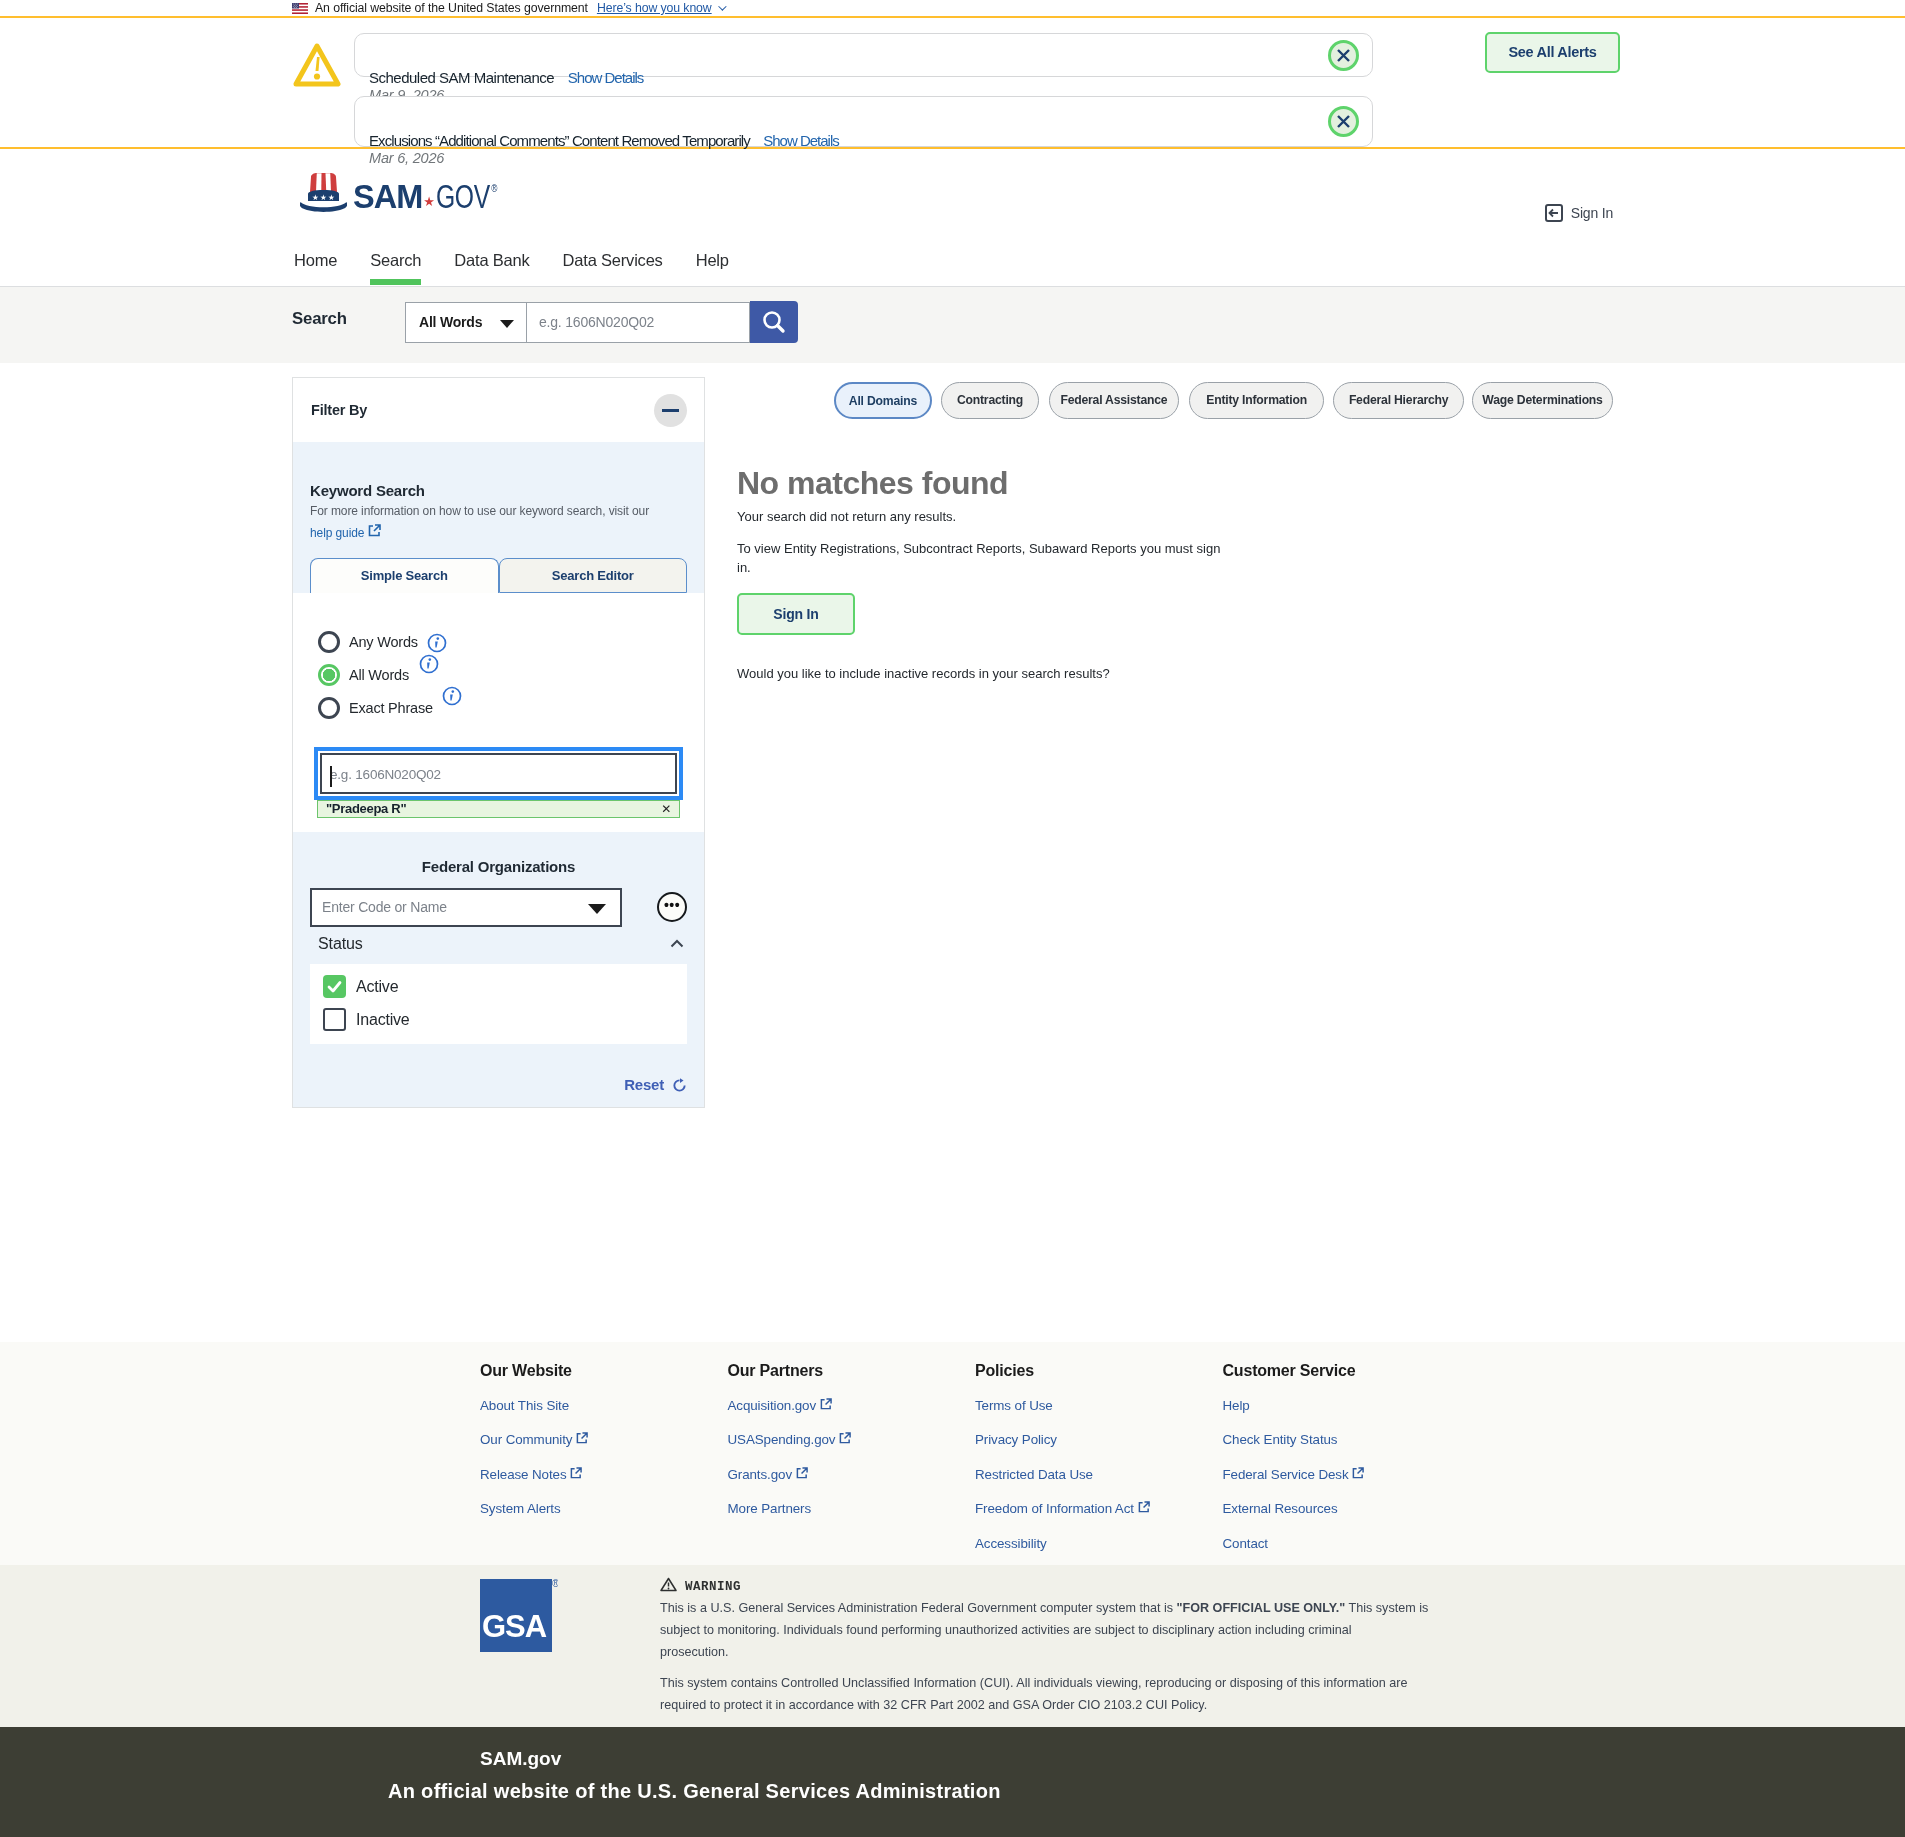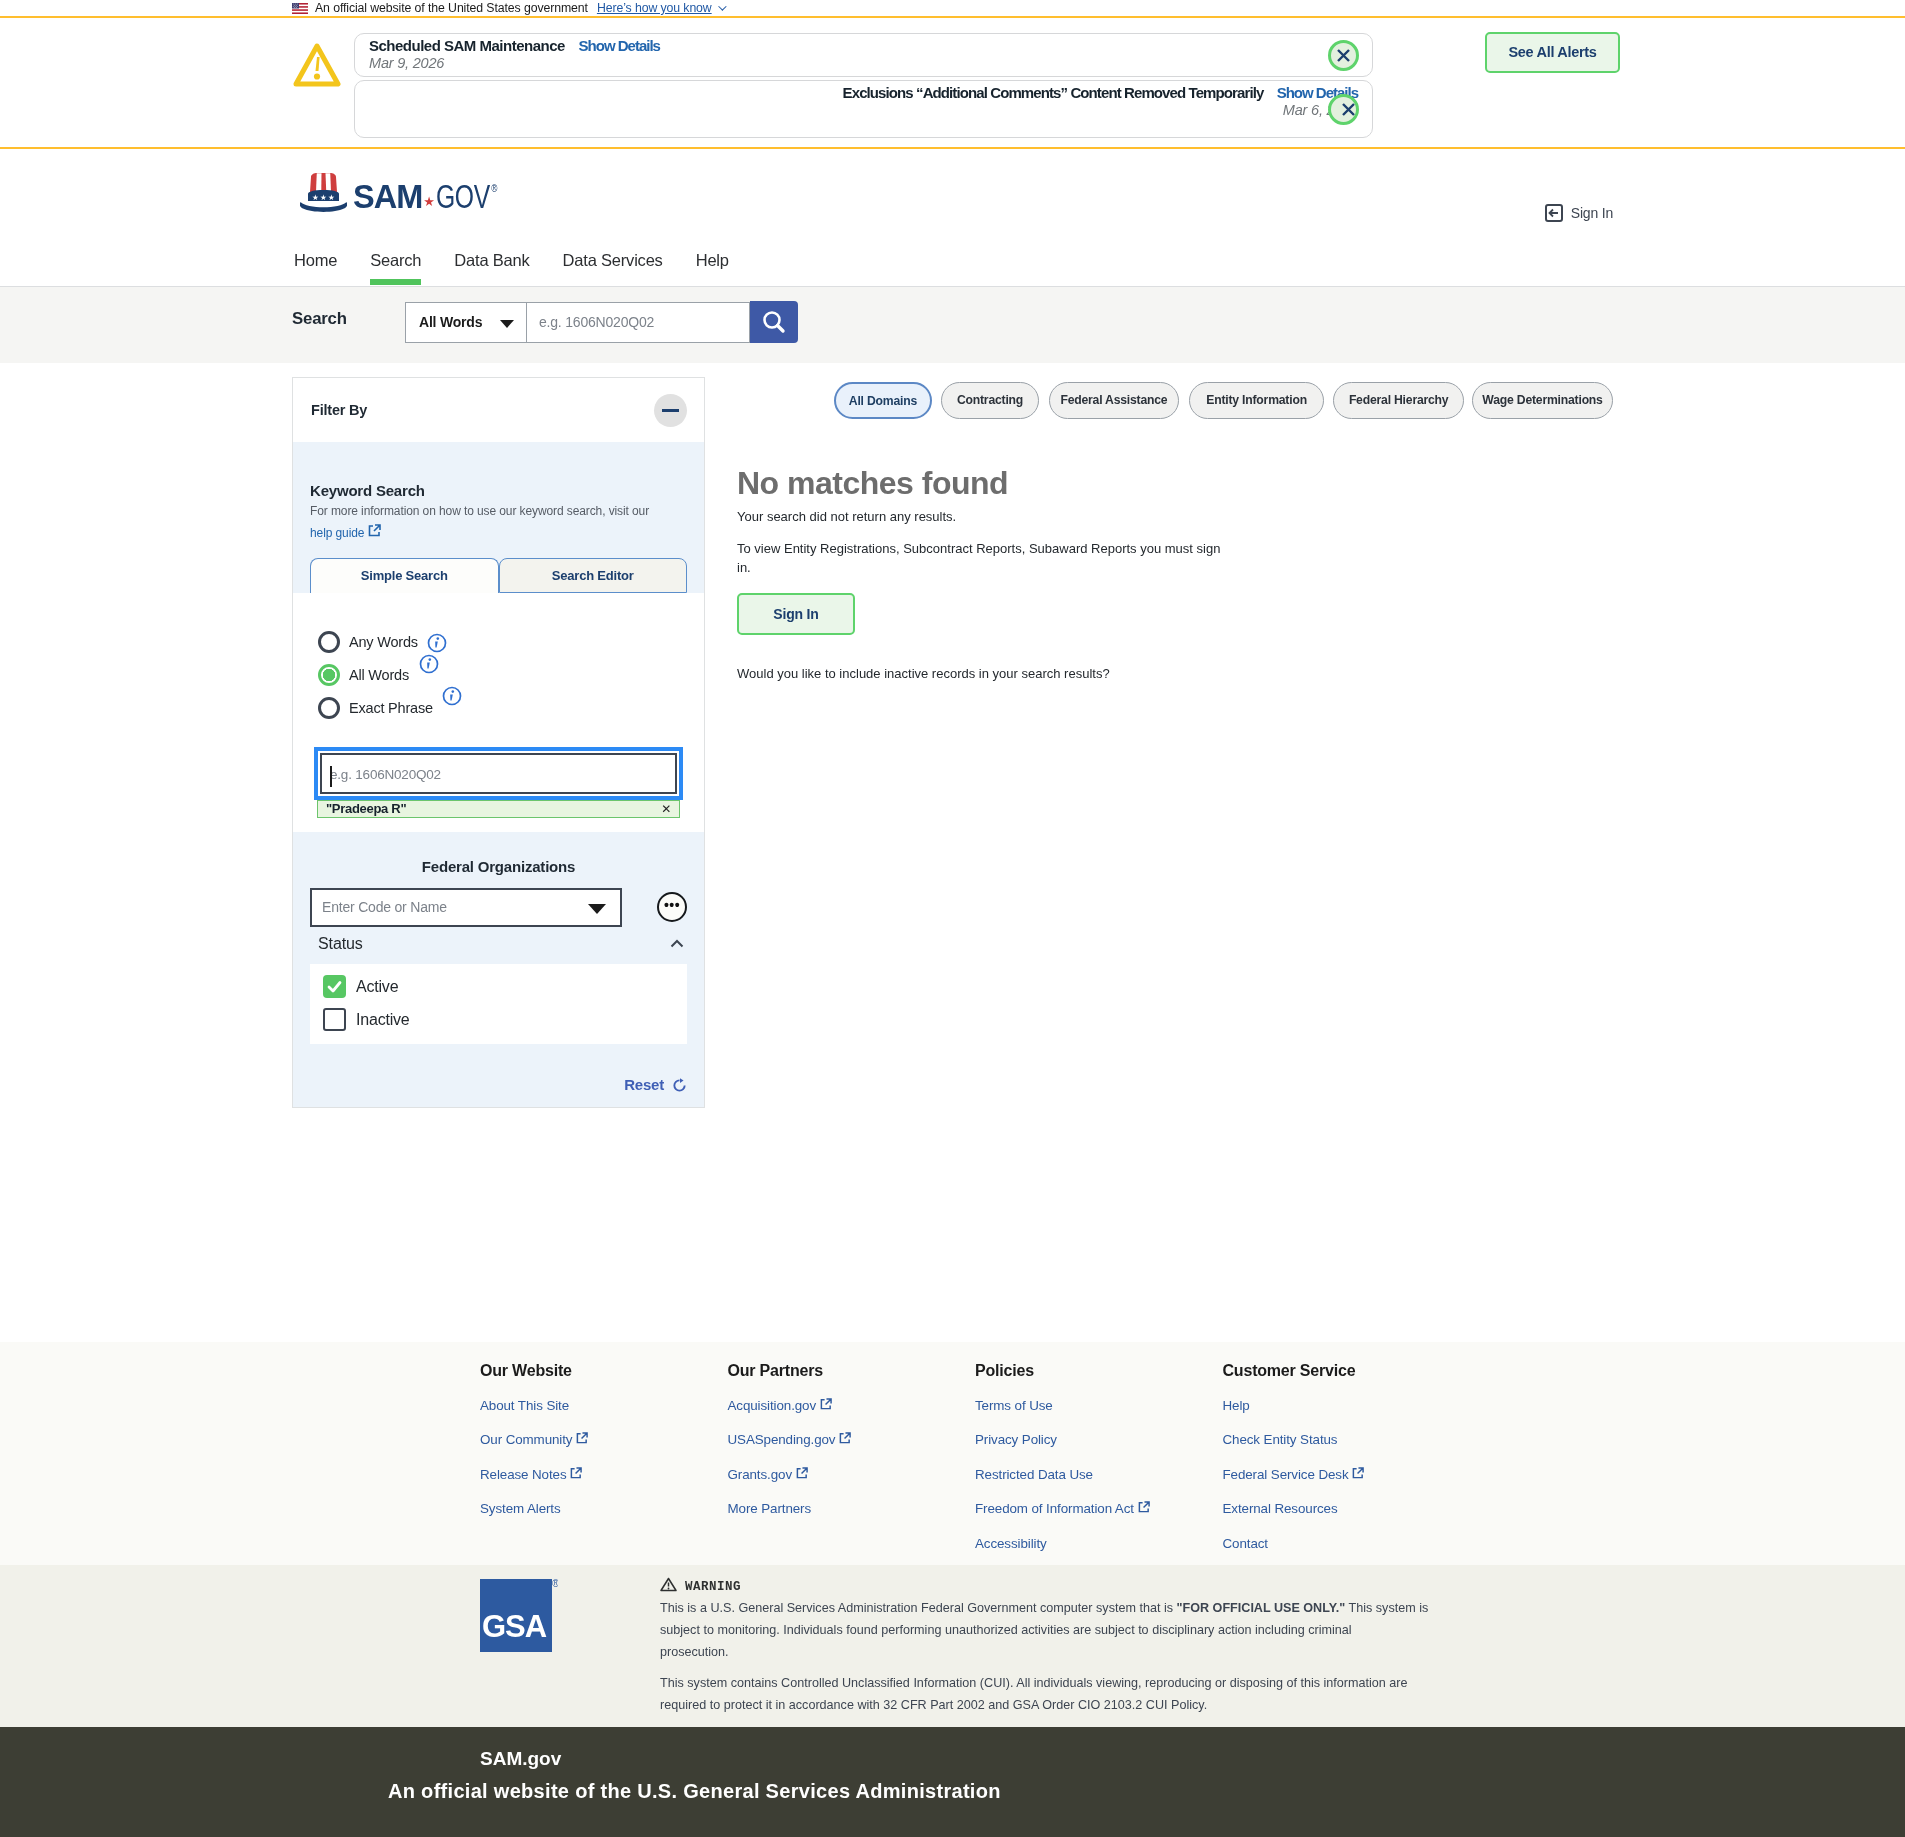--- a/index.html
+++ b/index.html
@@ -12,22 +12,22 @@
 .govbar .container { display:flex; align-items:center; height:16px; font-size:12.3px; letter-spacing:-0.1px; color:#1b1b1b; }
 .govbar .flag { margin-right:7px; }
 .govbar a.how { color:#2159a5; text-decoration:underline; margin-left:9px; }
 .govbar .chev { display:inline-block; width:6px; height:6px; border-right:1.5px solid #2159a5; border-bottom:1.5px solid #2159a5; transform:rotate(45deg) translateY(-2px); margin-left:6px; }
 
 .alerts { background:#fff; border-bottom:2px solid #ffbe2e; height:131px; }
 .alerts .container { padding-top:15px; }
 .alerts .tri { position:absolute; left:0; top:24px; }
 .alertbox { position:absolute; left:62px; width:1019px; background:#fff; border:1px solid #d6d7d9; border-radius:10px; padding:2px 14px 0 14px; }
 .alertbox.a1 { top:15px; height:44px; }
-.alertbox.a2 { top:62px; height:58px;text-align:right; }
-.alertbox .t { font-size:15px; font-weight:bold; letter-spacing:-0.5px; color:#17232d; line-height:19px; }
+.alertbox.a2 { top:78px; height:51px; }
+.alertbox .t { font-size:15px; font-weight:normal; letter-spacing:-0.5px; color:#17232d; line-height:19px;margin-top:32px; }
 .alertbox.a2 .t { letter-spacing:-0.9px; }
 .alertbox .t a { color:#2265ad; margin-left:10px; letter-spacing:-1px; }
 .alertbox .d { font-size:14.5px; font-style:italic; color:#71767a; line-height:17px; letter-spacing:-0.2px; }
 .alertbox .close { position:absolute; right:13px; top:50%; margin-top:-15.5px; width:31px; height:31px; border-radius:50%; border:3px solid #5ed36b; background:#e3f0de; }
 .alertbox .close svg { margin:5px 0 0 5px; }
 .seeall { position:absolute; right:-7px; top:14px; width:135px; height:41px; background:#eaf6e9; border:2px solid #5ed36b; border-radius:5px; font-weight:bold; font-size:14.5px; color:#1c3f6e; letter-spacing:-0.3px; text-align:center; line-height:37px; }
 
 .hdr { height:87px; background:#fff; }
 .hdr .container { height:87px; }
 .logo { position:absolute; left:0; top:24px; display:flex; align-items:flex-end; }

